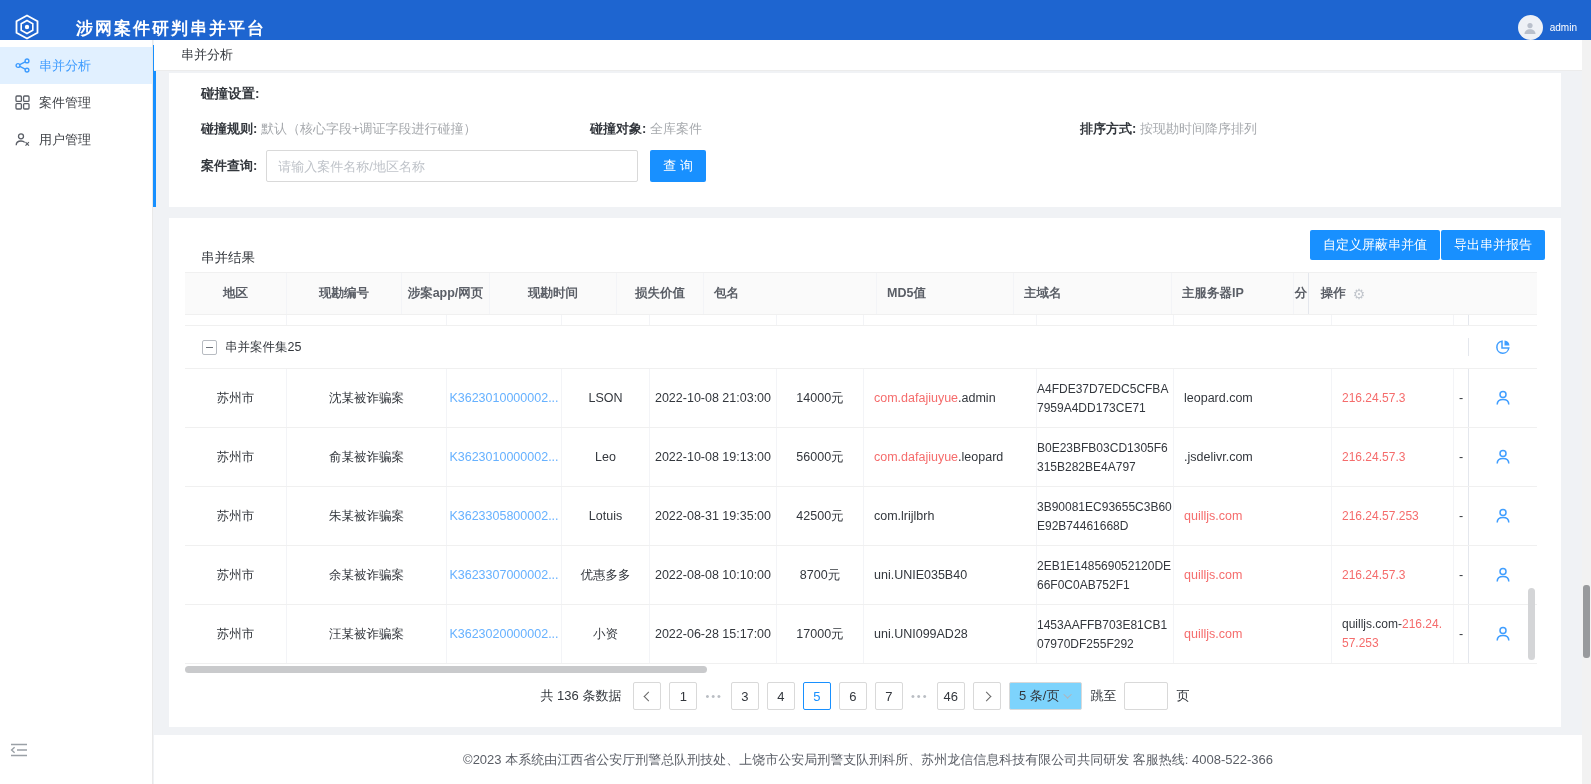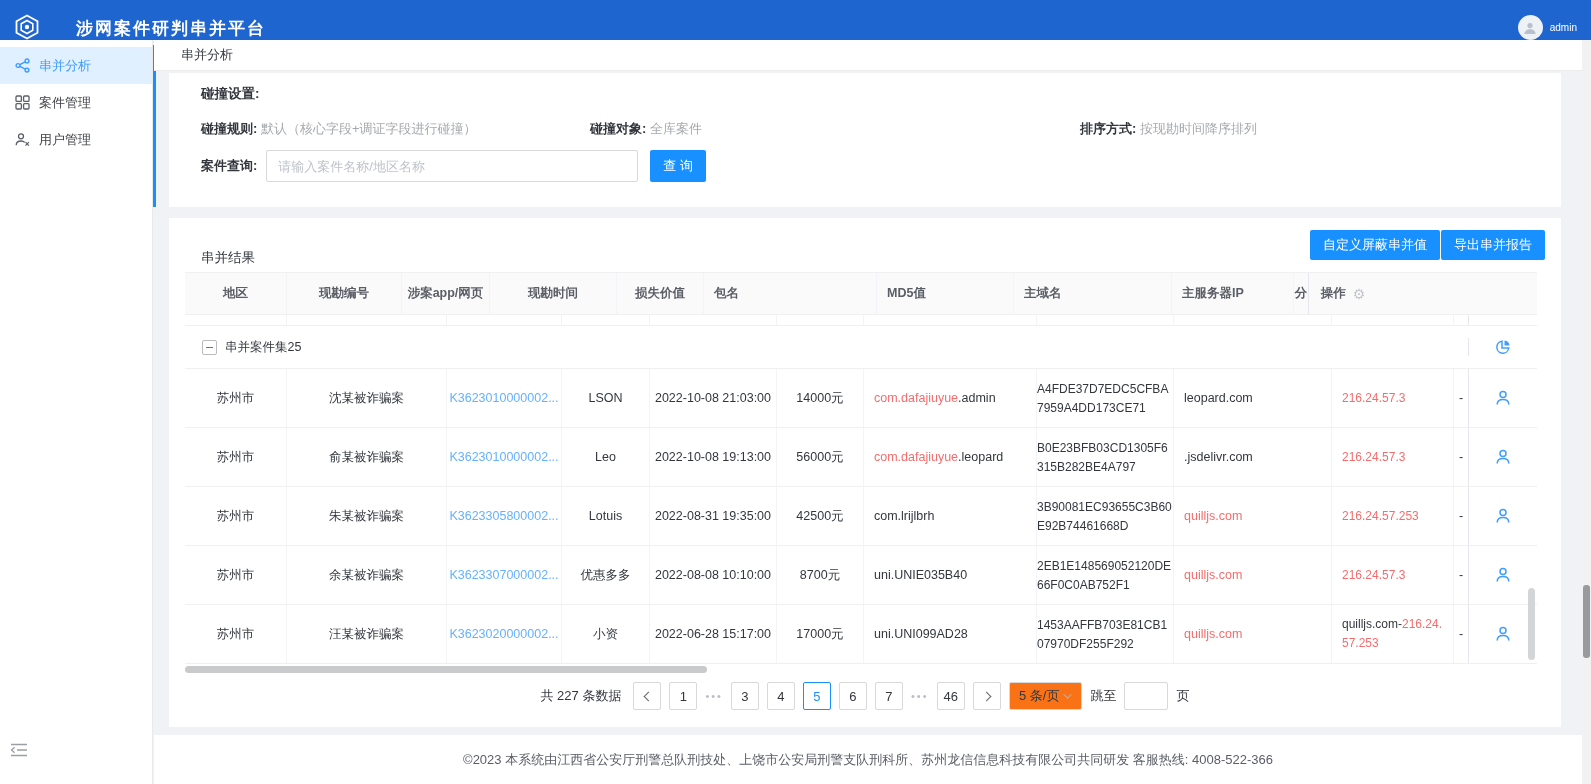--- a/index.html
+++ b/index.html
@@ -82,21 +82,21 @@
 
   
   .pager { position:absolute; left:0; right:0; top:462px; height:32px; display:flex; align-items:center; justify-content:center; gap:8px; font-size:13px; color:#33373d; }
   .pg-total { margin-right:4px; }
   .pg-btn { min-width:28px; height:28px; padding:0 6px; border:1px solid #d9d9d9; border-radius:2px; background:#fff; display:flex; align-items:center; justify-content:center; cursor:pointer; color:#33373d; font-size:13px; }
   .pg-btn.active { border-color:#1890ff; color:#1890ff; }
   .pg-dots { color:#b9bdc3; letter-spacing:2px; font-size:11px; }
   .chev { width:7px; height:7px; border-left:1.5px solid #666; border-bottom:1.5px solid #666; display:block; }
   .chev.l { transform:rotate(45deg); margin-left:2px; }
   .chev.r { transform:rotate(-135deg); margin-right:2px; }
-  .sizer { height:28px; border:1px solid #d9d9d9; border-radius:2px; background:#f97316; display:flex; align-items:center; gap:7px; padding:0 9px; cursor:pointer; }
+  .sizer { height:28px; border:1px solid #d9d9d9; border-radius:2px; background:#7dd3fc; display:flex; align-items:center; gap:7px; padding:0 9px; cursor:pointer; }
   .caret { width:6px; height:6px; border-left:1.2px solid #b0b4ba; border-bottom:1.2px solid #b0b4ba; transform:rotate(-45deg) translateY(-2px); display:block; }
   .jump-input { width:44px; height:28px; border:1px solid #d9d9d9; border-radius:2px; outline:none; text-align:center; font-size:13px; font-family:inherit; }
 
   
   .footer { position:absolute; left:154px; right:9px; top:735px; bottom:0; background:#fff; display:flex; align-items:center; justify-content:center; }
   .footer-text { font-size:13px; color:#5a5e66; }
 
   svg { display:block; }
 </style>
 </head>
@@ -388,21 +388,21 @@
               </svg>
           </span>
         </div>
       </div>
     </div>
 
     <div class="h-scroll"></div>
     <div class="tbl-vscroll"></div>
 
     <div class="pager">
-      <span class="pg-total">共 227 条数据</span>
+      <span class="pg-total">共 136 条数据</span>
       <span class="pg-btn">
           <i class="chev l"></i>
         </span>
       <span class="pg-btn">1</span>
       <span class="pg-dots">•••</span>
       <span class="pg-btn">3</span>
       <span class="pg-btn">4</span>
       <span class="pg-btn active">5</span>
       <span class="pg-btn">6</span>
       <span class="pg-btn">7</span>

